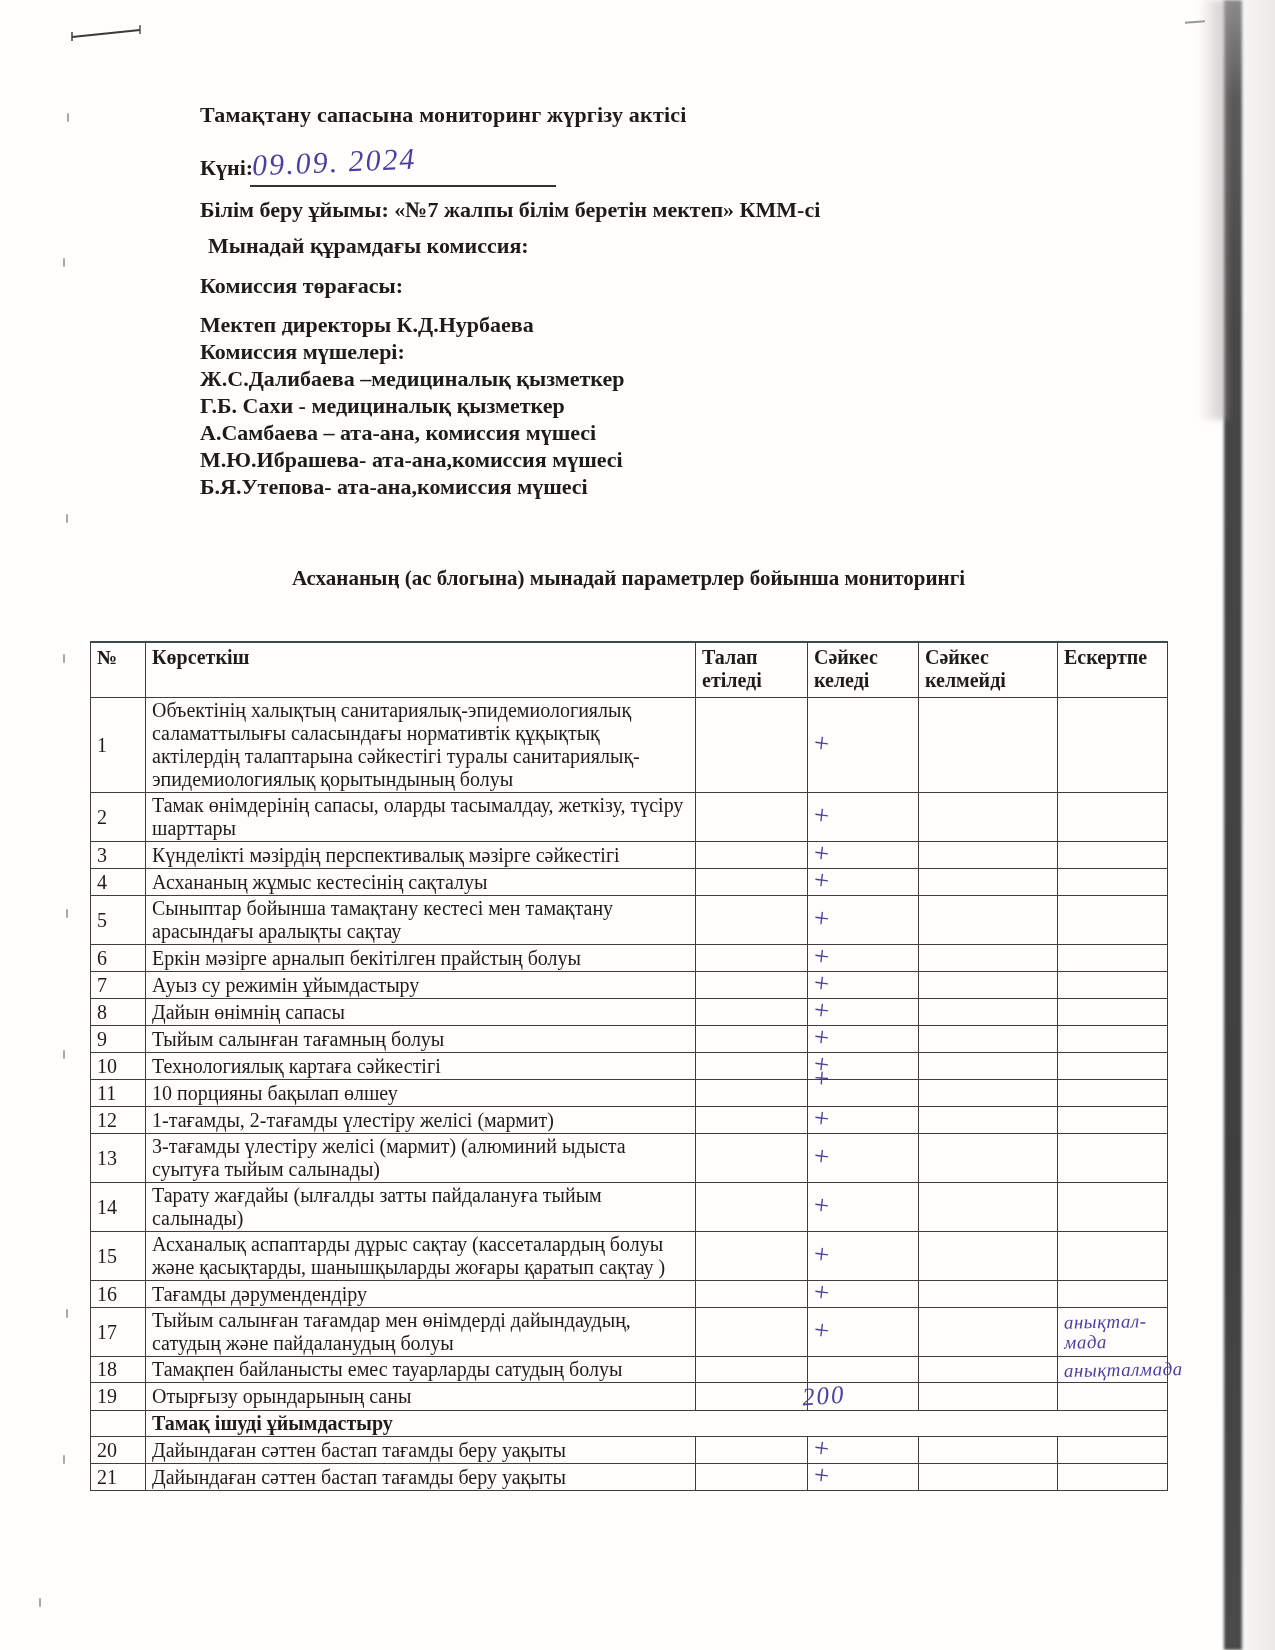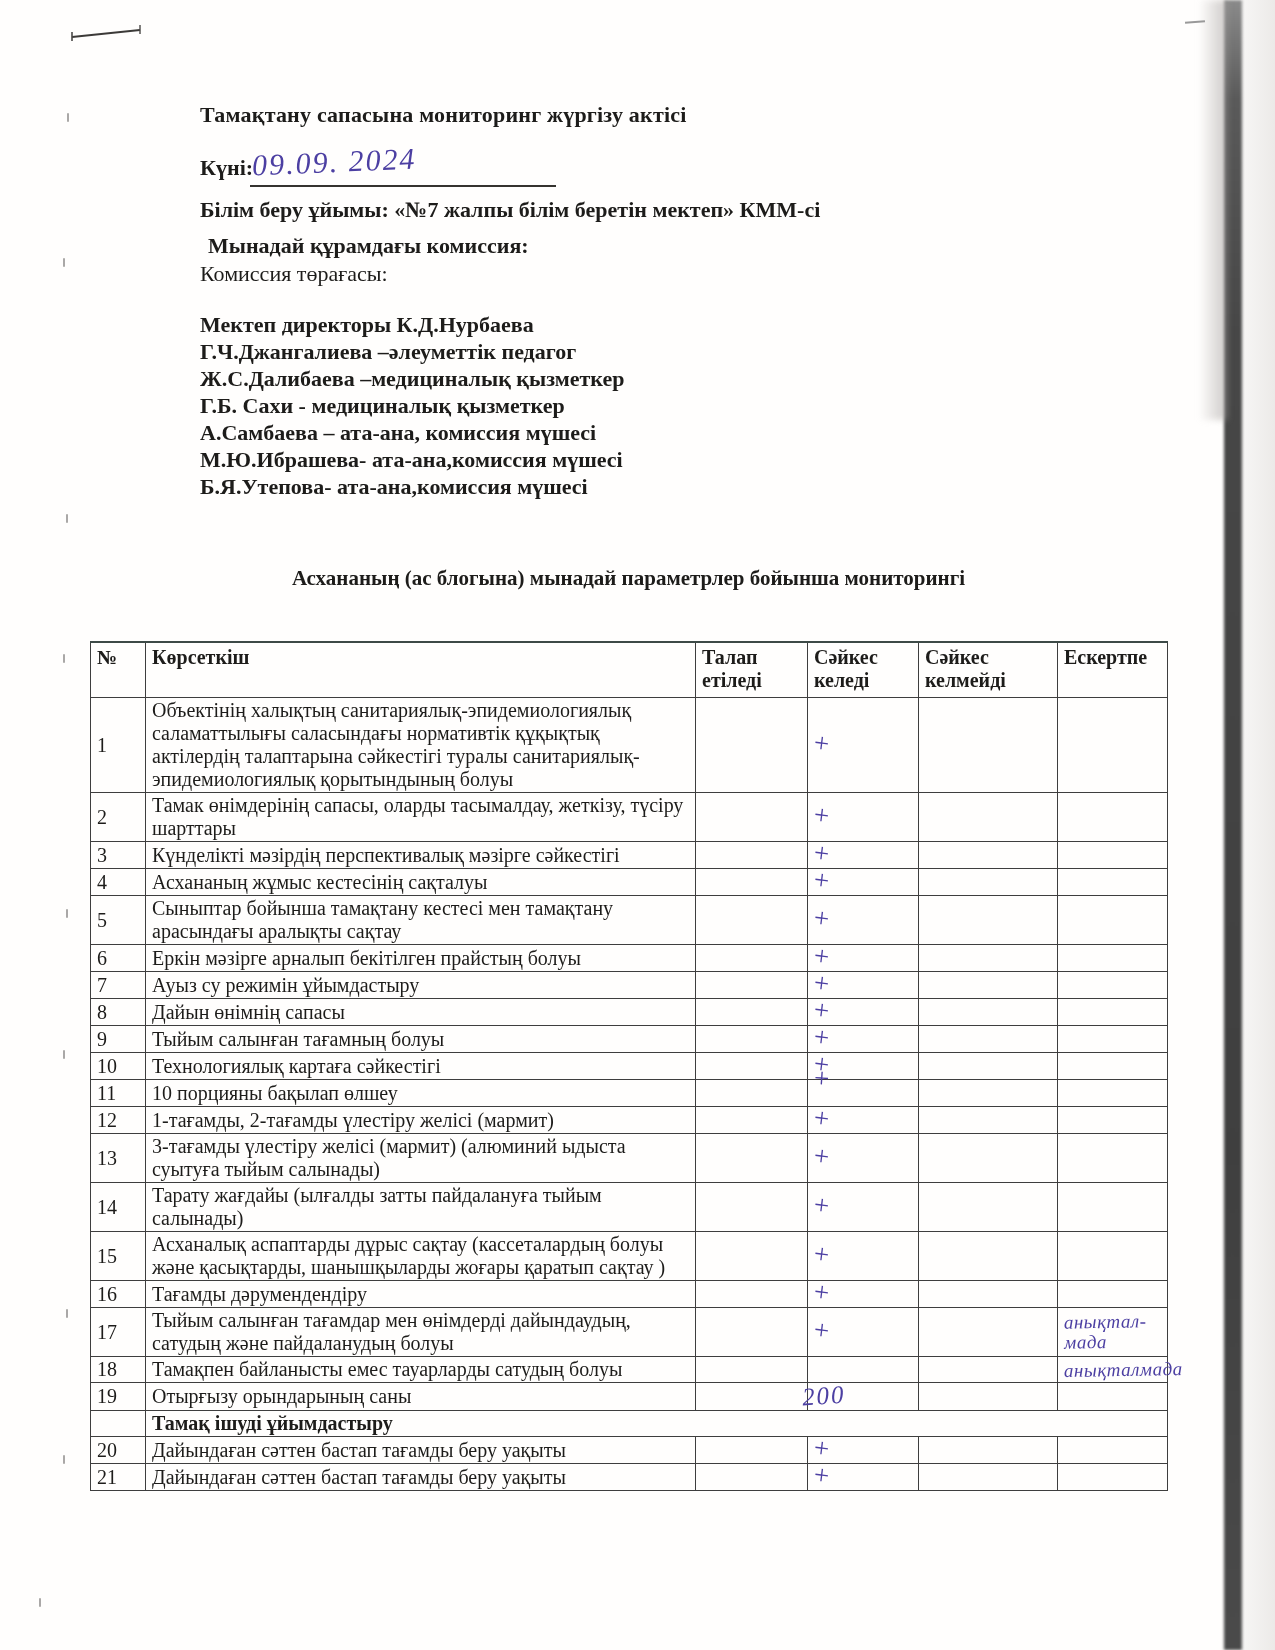--- a/index.html
+++ b/index.html
@@ -22,21 +22,21 @@
   .tick{position:absolute;width:2px;height:9px;background:#8d8b89;opacity:.75;border-radius:1px;}
   
   .hblock{position:absolute;left:200px;top:0;width:900px;font-size:22px;}
   .doc-title{position:absolute;top:102px;left:0;font-weight:700;letter-spacing:.2px;}
   .date-line{position:absolute;top:155px;left:0;font-weight:700;}
   .hw-date{position:absolute;left:52px;top:-10px;font-weight:400;font-style:italic;
     font-size:30px;letter-spacing:2px;transform:rotate(-2.5deg);color:var(--ink);white-space:nowrap;}
   .date-underline{position:absolute;left:50px;top:30px;width:306px;height:2px;background:#35332f;}
   .org-line{position:absolute;top:197px;left:0;font-weight:700;}
   .commission-intro{position:absolute;top:233px;left:0;font-weight:700;margin-left:8px;}
-  .chair-label{position:absolute;top:261px;left:0;font-weight:400;}
+  .chair-label{position:absolute;top:273px;left:0;font-weight:700;}
   .members{position:absolute;top:311px;left:0;line-height:27px;font-size:22px;font-weight:bold;}
   
   .tbl-caption{position:absolute;left:90px;top:566px;width:1077px;text-align:center;
     font-weight:700;font-size:21px;}
   table.monitor{position:absolute;left:90px;top:641px;width:1077px;border-collapse:collapse;
     table-layout:fixed;font-size:20px;line-height:23px;}
   table.monitor col.w-num{width:55px;}
   table.monitor col.w-ind{width:550px;}
   table.monitor col.w-req{width:112px;}
   table.monitor col.w-ok{width:111px;}
@@ -88,21 +88,21 @@
     <div class="date-line">
       <span>Күні:</span>
       <span class="hw-date">09.09. 2024</span>
       <span class="date-underline"></span>
     </div>
     <div class="org-line">Білім беру ұйымы: «№7 жалпы білім беретін  мектеп» КММ-сі</div>
     <div class="commission-intro">Мынадай құрамдағы комиссия:</div>
     <div class="chair-label">Комиссия  төрағасы:</div>
     <div class="members">
       <div>Мектеп  директоры  К.Д.Нурбаева</div>
-      <div>Г.Ч.Джангалиева  –әлеуметтік педагог</div>
+      <div>Комиссия  мүшелері:</div>
       <div>Ж.С.Далибаева –медициналық қызметкер</div>
       <div>Г.Б. Сахи - медициналық қызметкер</div>
       <div>А.Самбаева –  ата-ана, комиссия мүшесі</div>
       <div>М.Ю.Ибрашева-  ата-ана,комиссия мүшесі</div>
       <div>Б.Я.Утепова-  ата-ана,комиссия мүшесі</div>
     </div>
   </div>
 
   <div class="tbl-caption">Асхананың  (ас блогына) мынадай параметрлер бойынша мониторингі</div>
 

